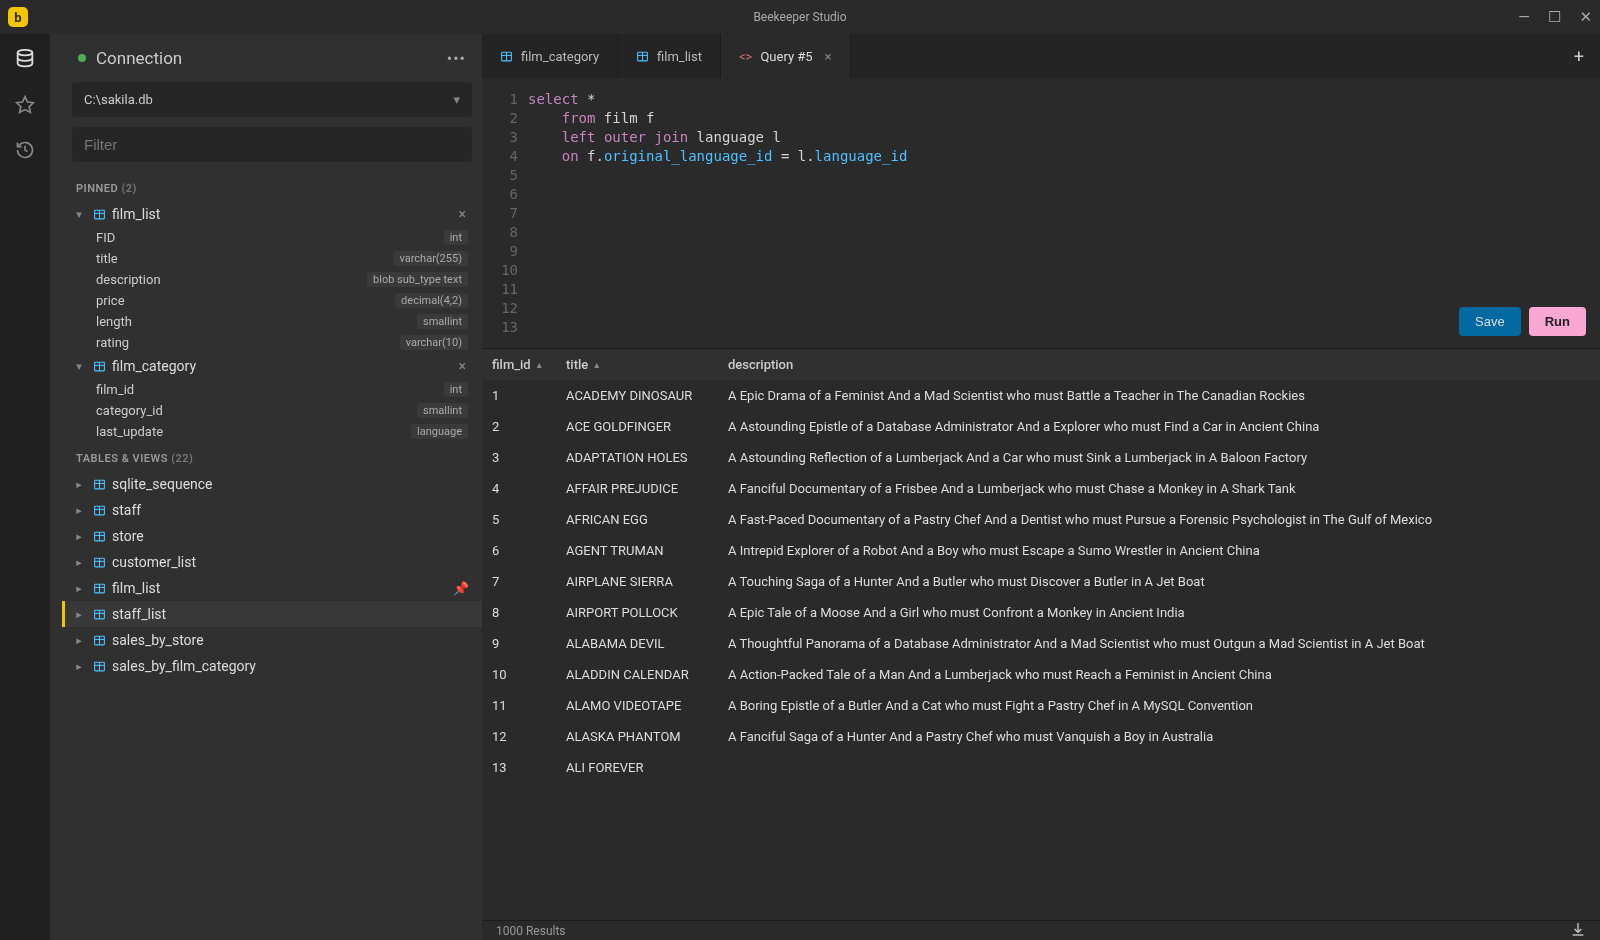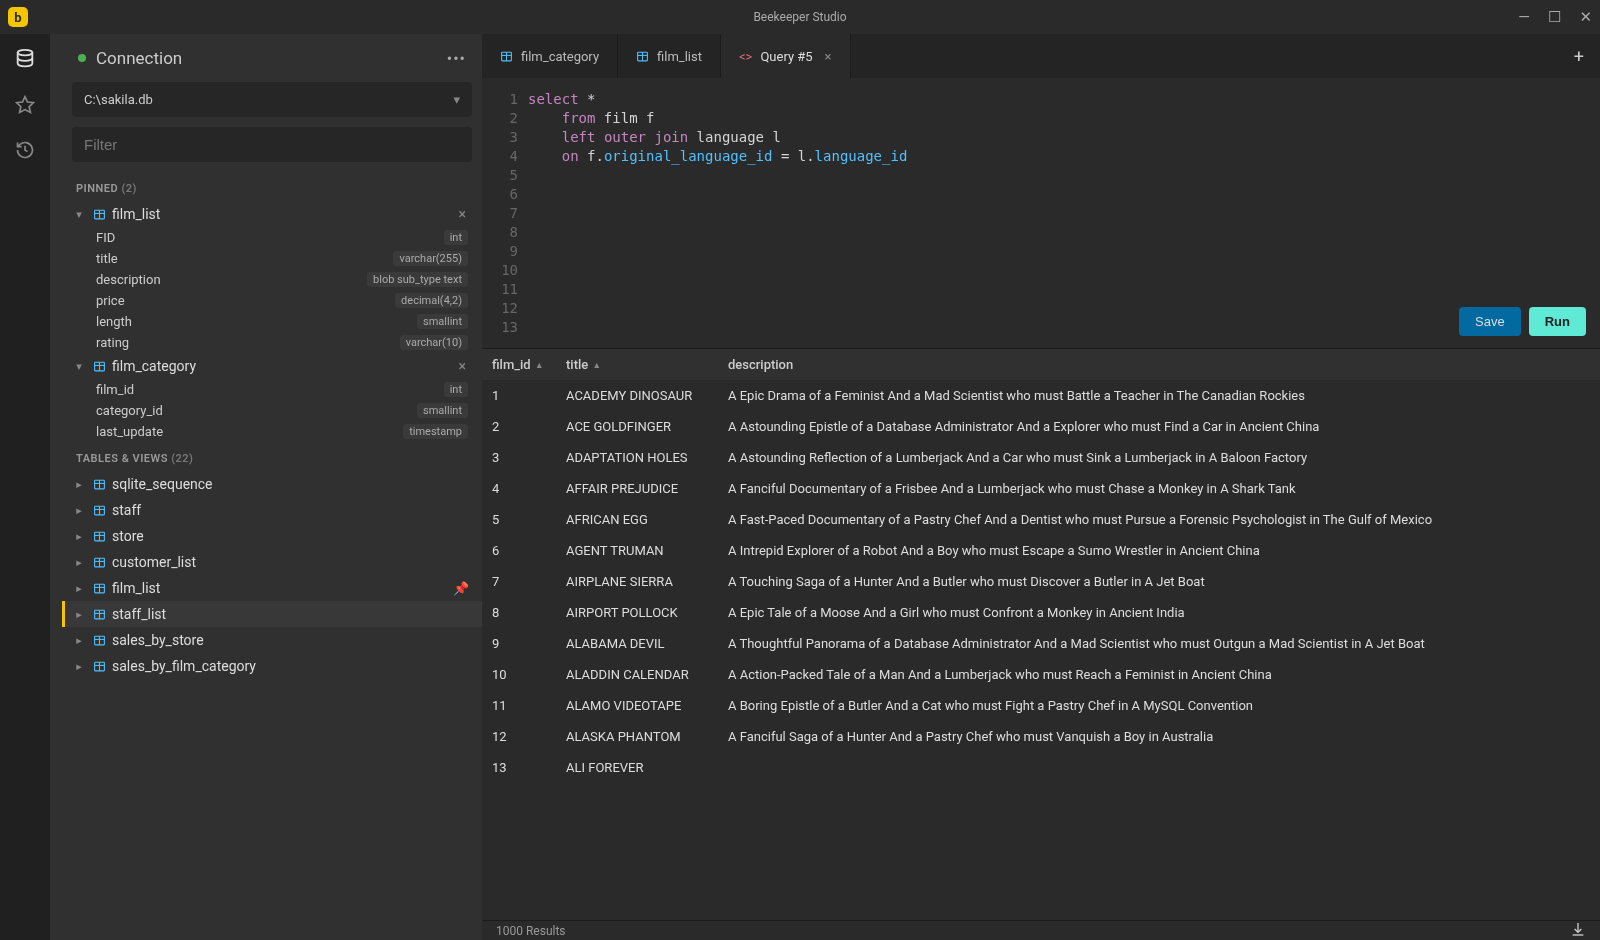--- a/index.html
+++ b/index.html
@@ -190,21 +190,21 @@
   gap: 8px;
 }
 .btn {
   padding: 7px 16px;
   border-radius: 4px;
   font-size: 13px;
   cursor: pointer;
   border: none;
 }
 .btn-save { background: #0369a1; color: #ddd; }
-.btn-run { background: #5eead4; color: #222; font-weight: 600; }
+.btn-run { background: #f9a8d4; color: #222; font-weight: 600; }
 .results {
   flex: 1;
   display: flex;
   flex-direction: column;
   overflow: hidden;
   border-top: 1px solid #1c1c1c;
 }
 .results-header {
   display: flex;
   background: #303030;
@@ -349,21 +349,21 @@
         <div class="col-row">
           <span class="col-name">film_id</span>
           <span class="col-type">int</span>
         </div>
         <div class="col-row">
           <span class="col-name">category_id</span>
           <span class="col-type">smallint</span>
         </div>
         <div class="col-row">
           <span class="col-name">last_update</span>
-          <span class="col-type">timestamp</span>
+          <span class="col-type">language</span>
         </div>
       </div>
 
     <div class="section-header">
       <span>TABLES &amp; VIEWS</span> <span class="count">(22)</span>
     </div>
 
     <div class="tree" id="tables-tree">
         <div class="tree-item">
           <span class="tree-chevron">▸</span>

